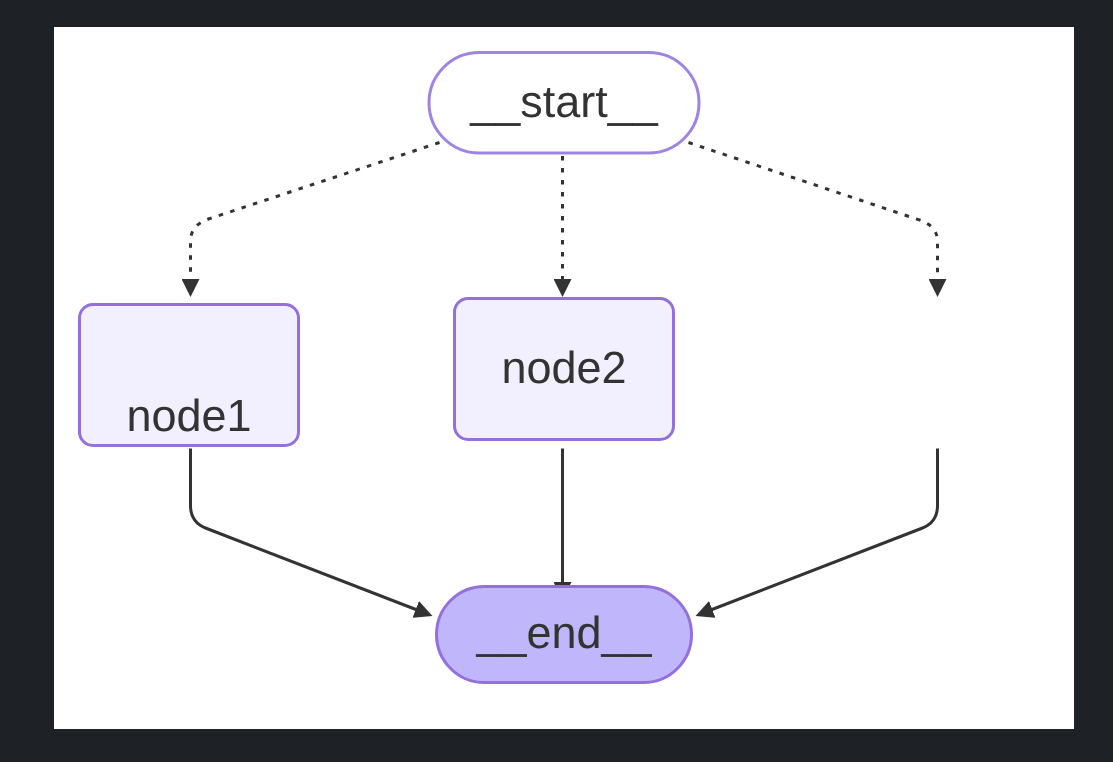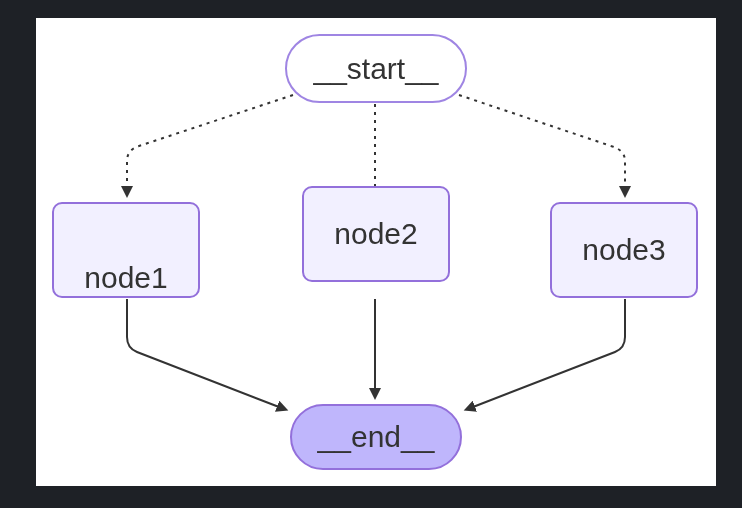--- a/index.html
+++ b/index.html
@@ -50,24 +50,24 @@
   }
   .node .label { white-space: nowrap; }
   .node.stadium-start {
     left: 249px; top: 16px;
     width: 182px; height: 69px;
     border-radius: 34.5px;
     background: var(--start-fill);
     border-color: var(--start-border);
   }
   .node.rect-1 { left: 16px;  top: 184px; width: 148px; height: 96px; border-radius: 10px; align-items: flex-end; }
-  .node.rect-2 { left: 266px; top: 168px; width: 148px; height: 96px; border-radius: 10px; }
+  .node.rect-2 { left: 266px; top: 180px; width: 148px; height: 96px; border-radius: 10px; }
   .node.rect-3 { left: 514px; top: 184px; width: 148px; height: 96px; border-radius: 10px; }
   .node.stadium-end {
-    left: 254px; top: 386px;
+    left: 254px; top: 372px;
     width: 172px; height: 66px;
     border-radius: 33px;
     background: var(--end-fill);
   }
   .edge {
     fill: none;
     stroke: var(--edge-color);
     stroke-width: 2px;
   }
   .edge.dotted { stroke-dasharray: 3 5; }
@@ -99,22 +99,19 @@
     </div>
 
     <div class="node rect-1">
       <span class="label">node1</span>
     </div>
 
     <div class="node rect-2">
       <span class="label">node2</span>
     </div>
 
-    <div class="node rect-3">
-      <span class="label">node3</span>
-    </div>
 
     <div class="node stadium-end">
       <span class="label">__end__</span>
     </div>
 
   </div>
 </div>
 
 </body></html>

